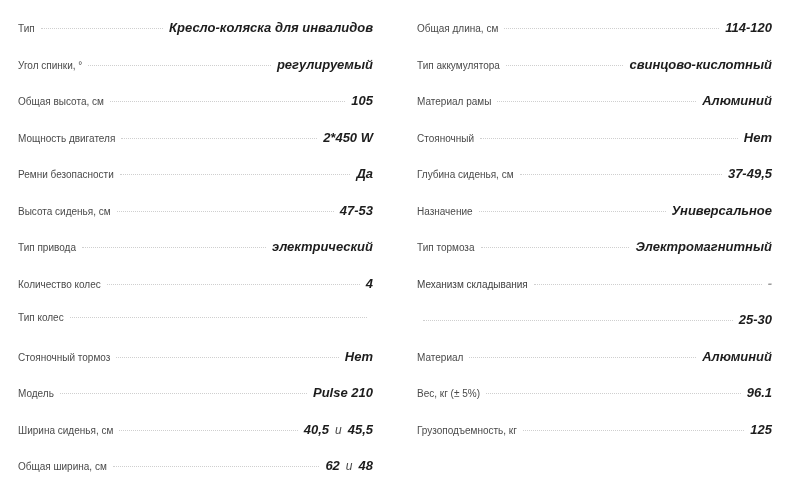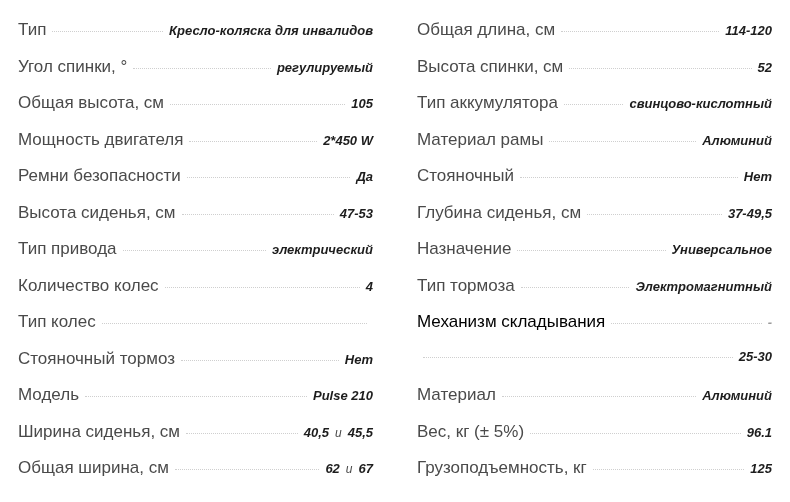--- a/index.html
+++ b/index.html
@@ -29,27 +29,27 @@
   }
   .col.right {
     padding-left: 22px;
   }
   .row {
     display: flex;
     align-items: baseline;
     height: 36.5px;
   }
   .label {
-    font-size: 17px;
+    font-size: 10px;
     color: #4a4a4a;
     white-space: nowrap;
     flex: 0 0 auto;
   }
   .label.muted {
-    color: #000000;
+    color: #404040;
   }
   .dots {
     flex: 1 1 auto;
     min-width: 6px;
     margin: 0 6px;
     border-bottom: 1px dotted #cfcfcf;
     position: relative;
     top: -3px;
     height: 1px;
   }
@@ -133,33 +133,28 @@
         <div class="value">Pulse 210</div>
       </div>
       <div class="row">
         <div class="label">Ширина сиденья, см</div>
         <div class="dots"></div>
         <div class="value"><span>40,5</span><span class="conj">и</span><span>45,5</span></div>
       </div>
       <div class="row">
         <div class="label">Общая ширина, см</div>
         <div class="dots"></div>
-        <div class="value"><span>62</span><span class="conj">и</span><span>67</span></div>
+        <div class="value"><span>62</span><span class="conj">и</span><span>48</span></div>
       </div>
     </div>
   <div class="col right">
       <div class="row">
         <div class="label">Общая длина, см</div>
         <div class="dots"></div>
         <div class="value">114-120</div>
-      </div>
-      <div class="row">
-        <div class="label">Высота спинки, см</div>
-        <div class="dots"></div>
-        <div class="value">52</div>
       </div>
       <div class="row">
         <div class="label">Тип аккумулятора</div>
         <div class="dots"></div>
         <div class="value">свинцово-кислотный</div>
       </div>
       <div class="row">
         <div class="label">Материал рамы</div>
         <div class="dots"></div>
         <div class="value">Алюминий</div>

